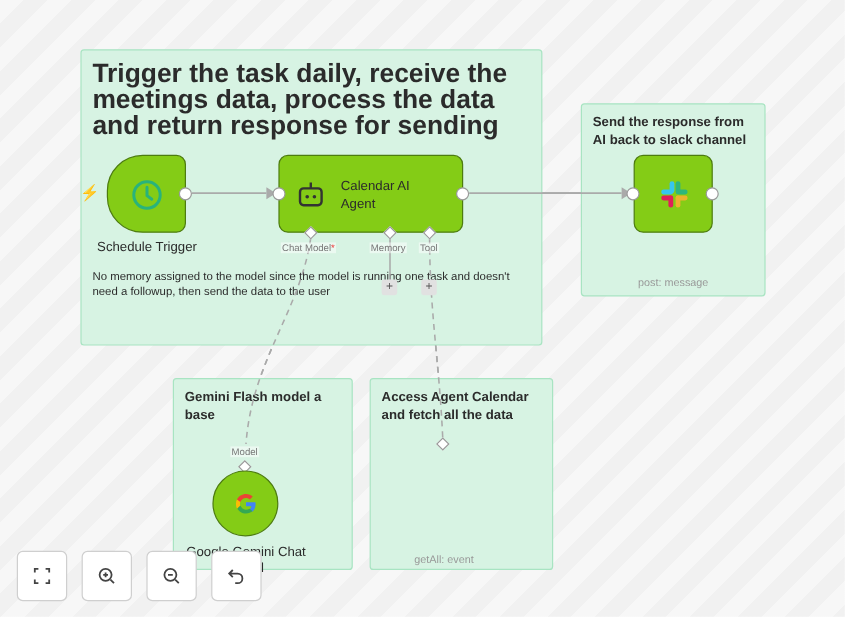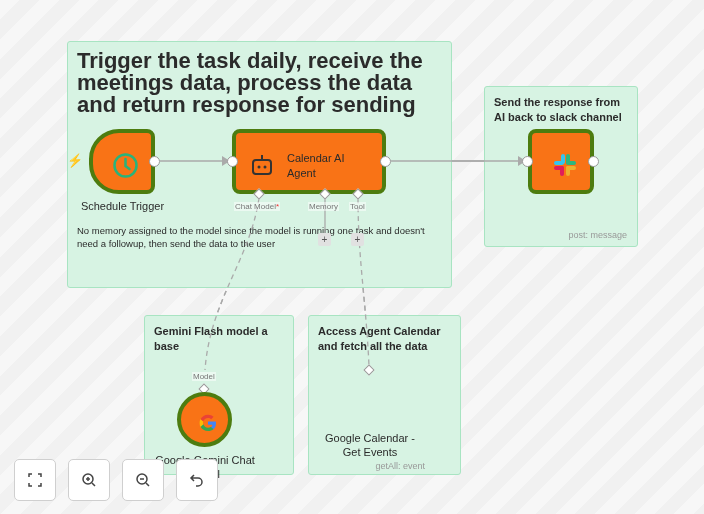--- a/index.html
+++ b/index.html
@@ -1,25 +1,25 @@
 <!DOCTYPE html>
 <html><head>
 <meta charset="utf-8">
 <style>
 *{box-sizing:border-box;margin:0;padding:0}
 body{width:704px;height:514px;overflow:hidden;font-family:"Liberation Sans",sans-serif;color:#2b2b2b;
 background:repeating-linear-gradient(135deg,#f7f7f7 0 14px,#f1f1f1 14px 28px);position:relative}
 .sticky{position:absolute;background:#d7f3e3;border:1px solid #a8e4c2;border-radius:3px;padding:8px 9px;font-weight:bold;color:#2b2b2b}
 .sticky .t{font-size:11px;line-height:15px}
-.node{position:absolute;background:#f97316;border:4px solid #4d7c0f;border-radius:8px}
+.node{position:absolute;background:#84cc16;border:1px solid #4d7c0f;border-radius:8px}
 .circle{border-radius:50%}
 .port{position:absolute;width:11px;height:11px;border-radius:50%;background:#fff;border:1px solid #9a9a9a}
 .diamond{position:absolute;width:8px;height:8px;background:#fff;border:1px solid #9a9a9a;transform:rotate(45deg)}
 .lbl{position:absolute;font-size:12px;text-align:center;color:#2b2b2b}
-.sub{position:absolute;font-size:9px;color:#999;text-align:right}
+.sub{position:absolute;font-size:9px;color:#999;text-align:center}
 .plabel{position:absolute;font-size:8px;color:#777;background:#eef;background:rgba(255,255,255,.5);padding:0 1px}
 .plus{position:absolute;width:13px;height:13px;background:#e1e1e1;border-radius:2px;font-size:10px;color:#555;text-align:center;line-height:13px}
 .ctrl{position:absolute;top:459px;width:42px;height:42px;background:#fff;border:1px solid #cfcfcf;border-radius:5px;display:flex;align-items:center;justify-content:center}
 </style>
 </head>
 <body>
 
 <svg style="position:absolute;left:0;top:0" width="704" height="514">
   <line x1="160" y1="161" x2="222" y2="161" stroke="#aaa" stroke-width="1.5"></line>
   <polygon points="222,156 230,161 222,166" fill="#aaa"></polygon>
@@ -108,21 +108,20 @@
     <svg style="position:absolute;left:17px;top:17px" width="20" height="20" viewBox="0 0 20 20">
       <path d="M18 10.2c0-.6-.1-1.2-.2-1.7H10v3.3h4.5c-.2 1-.8 1.9-1.7 2.5v2h2.7c1.6-1.5 2.5-3.6 2.5-6.1z" fill="#4285f4"></path>
       <path d="M10 18c2.3 0 4.1-.8 5.5-2.1l-2.7-2c-.7.5-1.7.8-2.8.8-2.2 0-4-1.5-4.7-3.4H2.5v2.1C3.9 16.2 6.7 18 10 18z" fill="#34a853"></path>
       <path d="M5.3 11.3c-.2-.5-.3-1-.3-1.6s.1-1.1.3-1.6V6H2.5C1.9 7.1 1.6 8.5 1.6 10s.3 2.9.9 4z" fill="#fbbc05"></path>
       <path d="M10 4.9c1.2 0 2.3.4 3.2 1.3l2.4-2.4C14.1 2.5 12.3 1.7 10 1.7 6.7 1.7 3.9 3.6 2.5 6.3l2.8 2.1C6 6.4 7.8 4.9 10 4.9z" fill="#ea4335"></path>
     </svg>
   </div>
   <div class="lbl" style="left:150px;top:453px;width:110px;font-size:11px;line-height:14px">Google Gemini Chat Model</div>
 
   <div class="diamond" style="left:365px;top:366px"></div>
-  <div class="lbl" style="left:315px;top:431px;width:110px;font-size:11px;line-height:14px">Google Calendar - Get Events</div>
   <div class="sub" style="left:315px;top:461px;width:110px">getAll: event</div>
 </div>
 
 <div class="ctrl" style="left:14px;z-index:5">
   <svg width="16" height="16" viewBox="0 0 16 16" fill="none" stroke="#444" stroke-width="1.5">
       <path d="M2 5V2h3M11 2h3v3M14 11v3h-3M5 14H2v-3"></path>
     </svg>
 </div>
 <div class="ctrl" style="left:68px;z-index:5">
   <svg width="16" height="16" viewBox="0 0 16 16" fill="none" stroke="#444" stroke-width="1.5">

